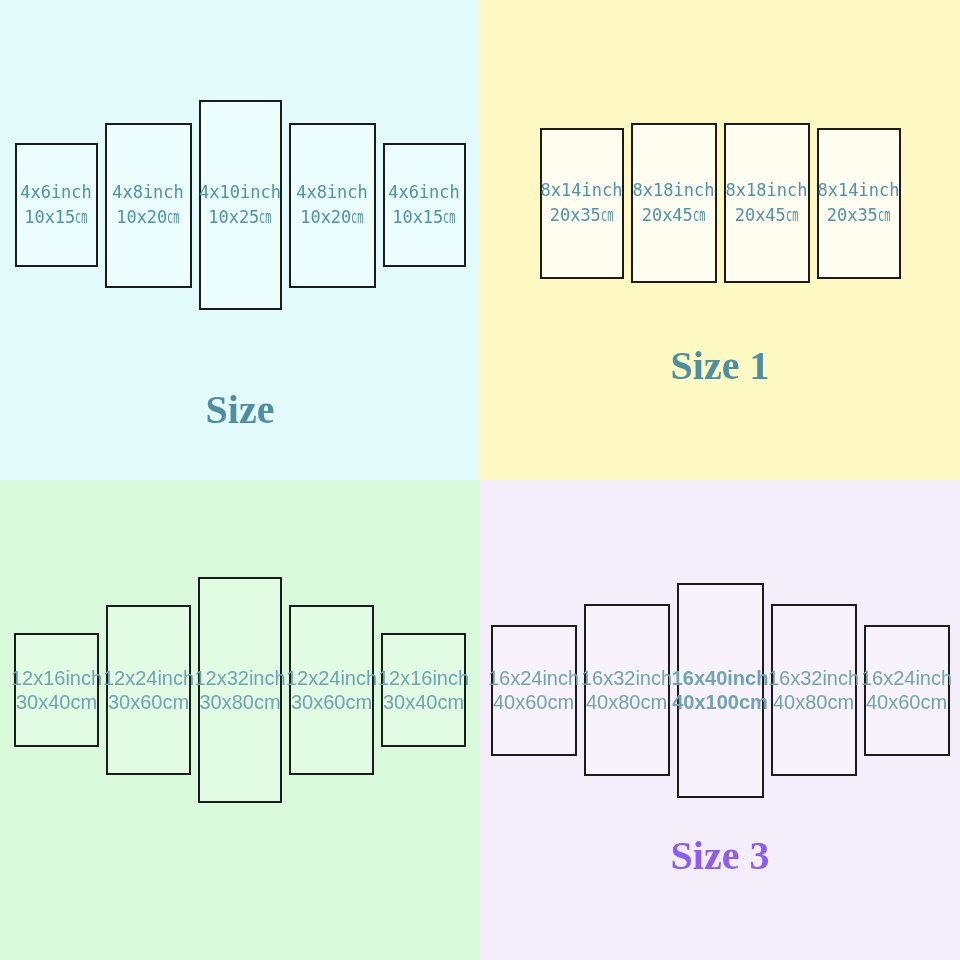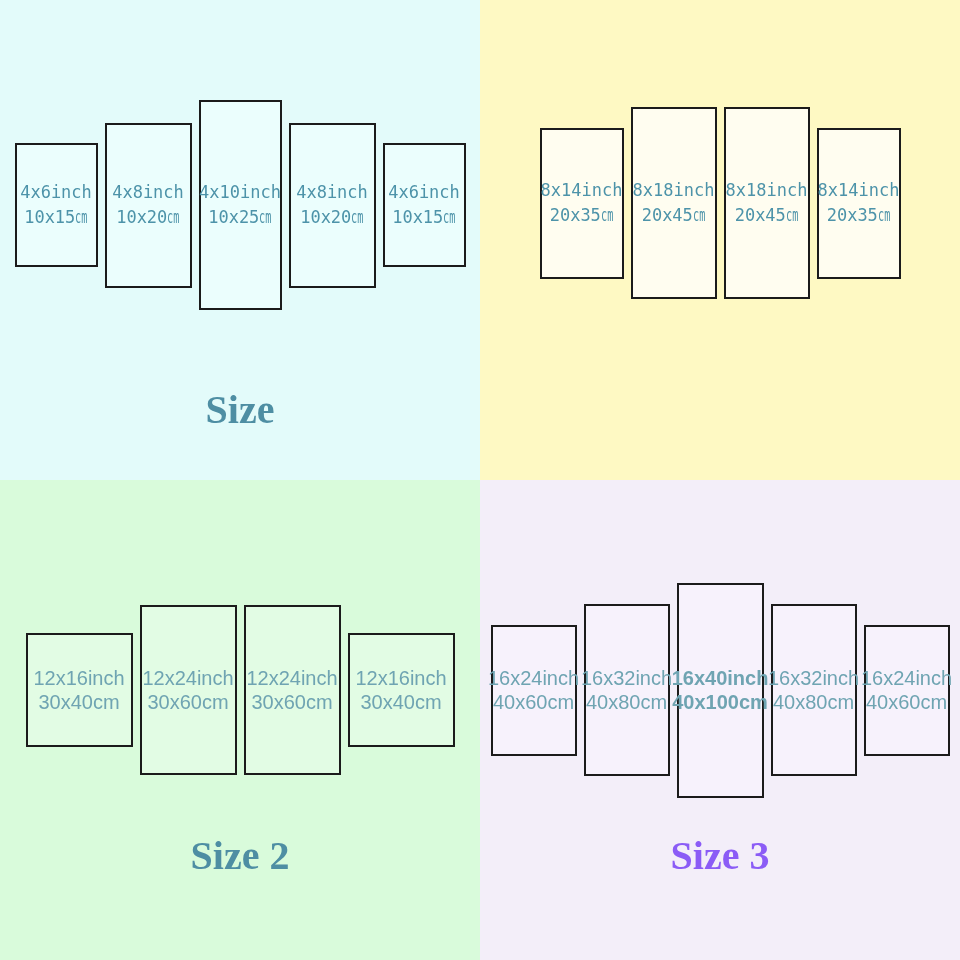--- a/index.html
+++ b/index.html
@@ -21,22 +21,22 @@
   .q1 .panel-row{height:406px;}
   .q2 .panel-row,.q3 .panel-row{height:420px;}
   .panel{
     box-sizing:border-box;flex:0 0 auto;
     display:flex;align-items:center;justify-content:center;
     border:2.5px solid #1b1b1b;
   }
   .q2 .panel,.q3 .panel{border-width:2px;}
   
   .q0 .s{width:83px;height:124px}.q0 .m{width:87px;height:165px}.q0 .l{width:83px;height:210px}
-  .q1 .s{width:84px;height:151px}.q1 .m{width:86px;height:192px}.q1 .l{width:86px;height:237px}
-  .q2 .s{width:107px;height:114px}.q2 .m{width:97px;height:170px}.q2 .l{width:84px;height:226px}
+  .q1 .s{width:84px;height:151px}.q1 .m{width:86px;height:160px}.q1 .l{width:86px;height:237px}
+  .q2 .s{width:85px;height:114px}.q2 .m{width:85px;height:170px}.q2 .l{width:84px;height:226px}
   .q3 .s{width:86px;height:131px}.q3 .m{width:86px;height:172px}.q3 .l{width:87px;height:215px}
   .label{text-align:center;white-space:nowrap;}
   .q0 .label,.q1 .label{
     font-family:"DejaVu Sans Mono",monospace;
     font-size:17px;line-height:25px;
   }
   .q2 .label,.q3 .label{
     font-family:"Liberation Sans",sans-serif;
     font-size:20px;line-height:24px;
   }
@@ -114,50 +114,56 @@
         <div><span>20x45</span><span class="unit">cm</span></div>
       </div>
     </div>
     <div class="panel s" style="background-color: rgb(255, 253, 240); border-color: rgb(27, 27, 27);">
       <div class="label" style="color: rgb(77, 147, 169);">
         <div>8x14inch</div>
         <div><span>20x35</span><span class="unit">cm</span></div>
       </div>
     </div>
   </div>
+  <h2 class="qtitle" style="color: rgb(78, 142, 163);">Size 1</h2>
 </section>
 
 <section class="quadrant q2" style="background-color: rgb(217, 251, 219);">
   <div class="panel-row">
     <div class="panel s" style="background-color: rgb(226, 252, 228); border-color: rgb(27, 27, 27);">
       <div class="label" style="color: rgb(111, 164, 178);">
         <div>12x16inch</div>
         <div><span>30x40</span><span class="unit">cm</span></div>
       </div>
     </div>
     <div class="panel m" style="background-color: rgb(226, 252, 228); border-color: rgb(27, 27, 27);">
       <div class="label" style="color: rgb(111, 164, 178);">
         <div>12x24inch</div>
         <div><span>30x60</span><span class="unit">cm</span></div>
       </div>
     </div>
+    <div class="panel l" style="background-color: rgb(226, 252, 228); border-color: rgb(27, 27, 27);">
+      <div class="label" style="color: rgb(111, 164, 178);">
+        <div>12x32inch</div>
+        <div><span>30x80</span><span class="unit">cm</span></div>
+      </div>
+    </div>
     <div class="panel m" style="background-color: rgb(226, 252, 228); border-color: rgb(27, 27, 27);">
       <div class="label" style="color: rgb(111, 164, 178);">
         <div>12x24inch</div>
         <div><span>30x60</span><span class="unit">cm</span></div>
       </div>
     </div>
     <div class="panel s" style="background-color: rgb(226, 252, 228); border-color: rgb(27, 27, 27);">
       <div class="label" style="color: rgb(111, 164, 178);">
         <div>12x16inch</div>
         <div><span>30x40</span><span class="unit">cm</span></div>
       </div>
     </div>
   </div>
-  <h2 class="qtitle" style="color: rgb(78, 142, 163);">Size 2</h2>
 </section>
 
 <section class="quadrant q3" style="background-color: rgb(243, 238, 249);">
   <div class="panel-row">
     <div class="panel s" style="background-color: rgb(247, 242, 252); border-color: rgb(27, 27, 27);">
       <div class="label" style="color: rgb(111, 164, 178);">
         <div>16x24inch</div>
         <div><span>40x60</span><span class="unit">cm</span></div>
       </div>
     </div>

